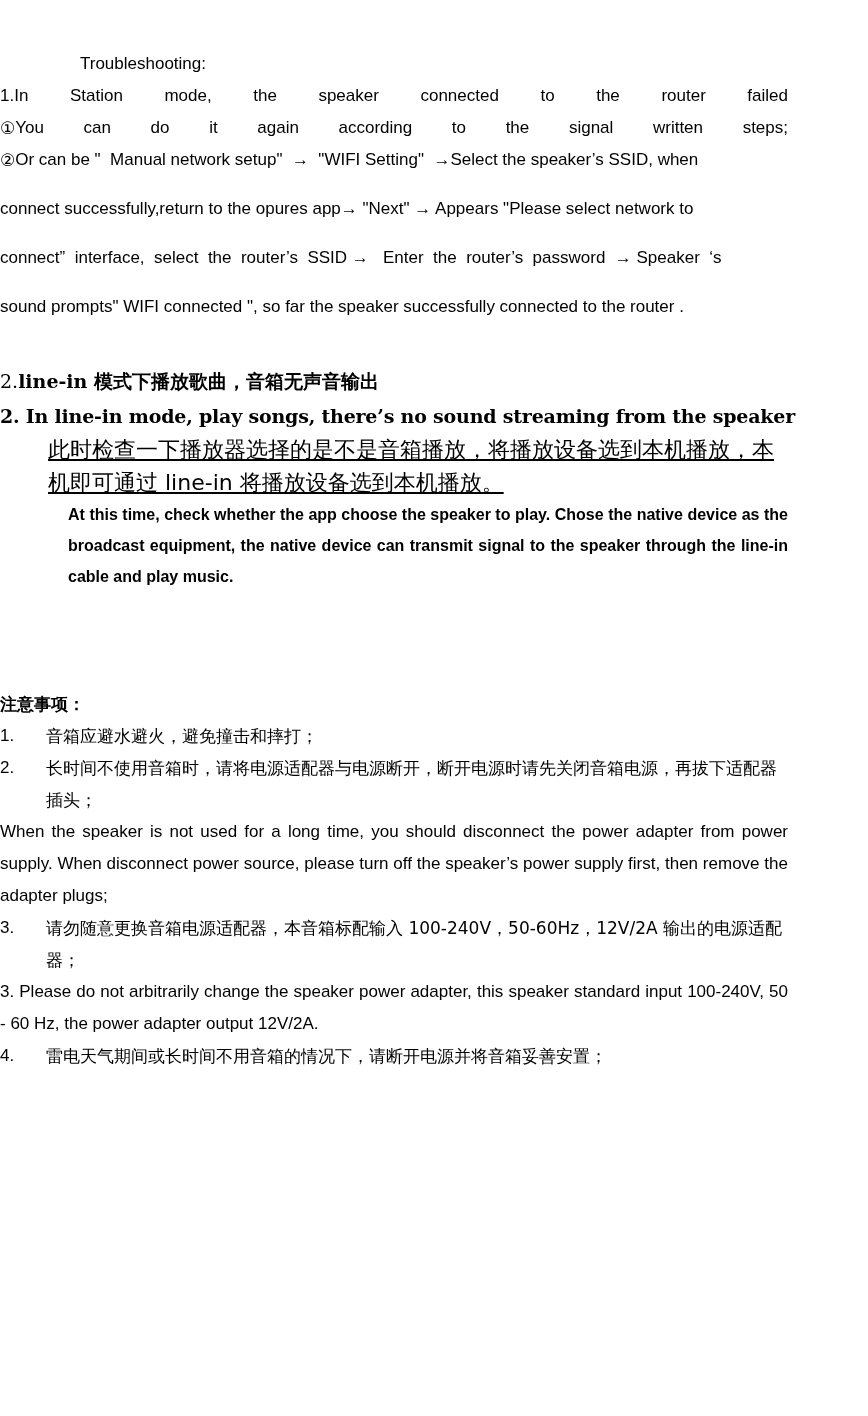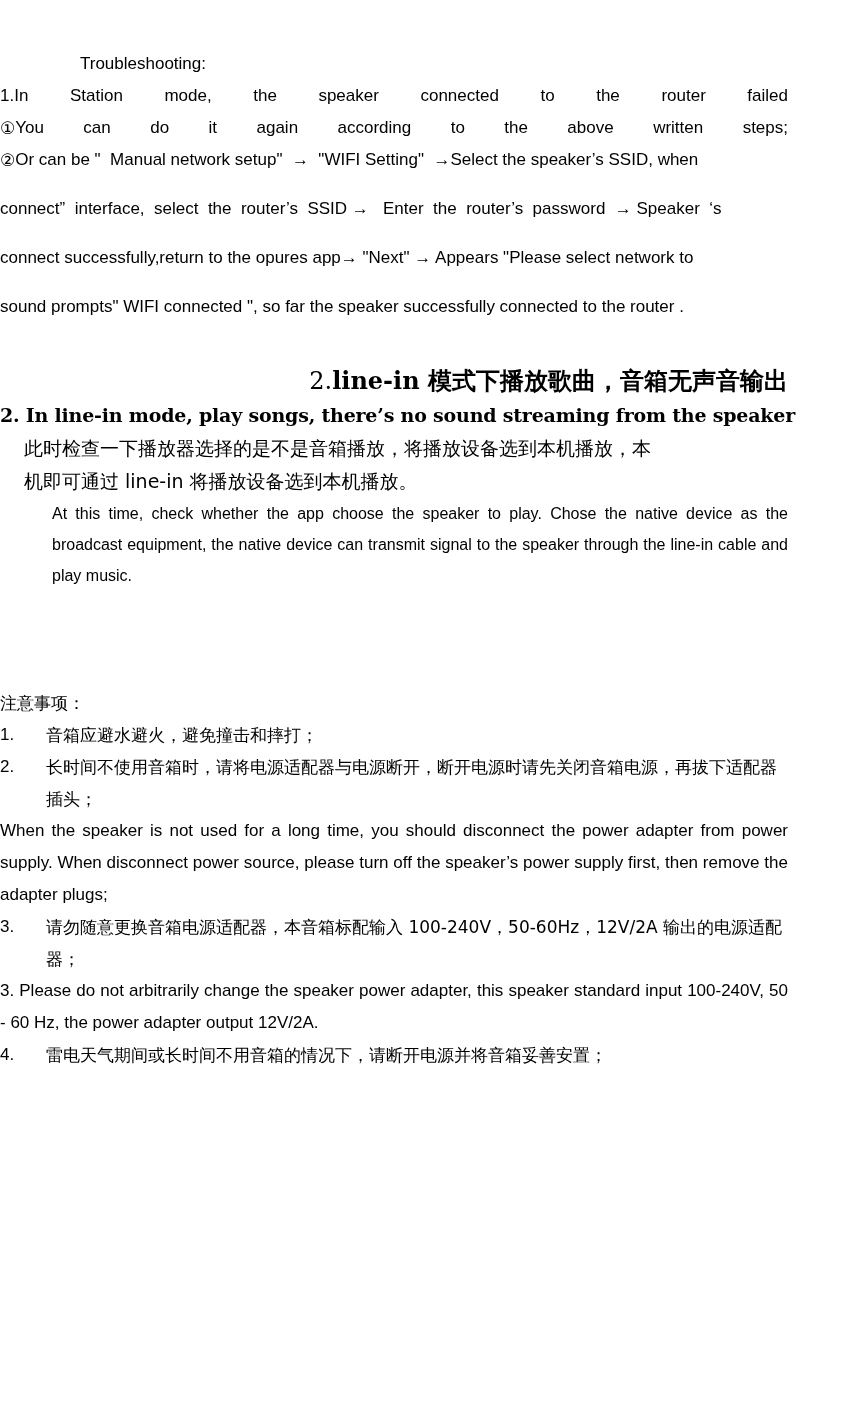--- a/index.html
+++ b/index.html
@@ -82,52 +82,53 @@
   .mono-s {
     font-family: "DejaVu Serif", "Liberation Serif", serif;
   }
   .mono-sb {
     font-family: "DejaVu Serif", "Liberation Serif", serif;
     font-weight: bold;
   }
 
   
   .sec2-cn {
-    font-size: 24px;
+    font-size: 19px;
     line-height: 34px;
     margin: 0;
     white-space: pre;
-    text-align: right;
   }
   .sec2-en {
     font-size: 19px;
     line-height: 34px;
     margin: 0;
     white-space: nowrap;
     letter-spacing: -0.2px;
   }
   .sec2-body-cn {
-    font-size: 19px;
+    font-size: 22px;
     line-height: 33px;
     margin: 0;
-    padding-left: 24px;
+    padding-left: 48px;
+    text-decoration: underline;
   }
   .sec2-body-en {
     font-size: 16px;
     line-height: 31px;
     margin: 0;
-    padding-left: 52px;
+    padding-left: 68px;
     text-align: justify;
+    font-weight: bold;
   }
 
   .note-head-cn {
     font-size: 17px;
     line-height: 32px;
     margin: 0;
-    font-weight: normal;
+    font-weight: bold;
   }
 
   .spacer-xl { height: 96px; }
   .spacer-md { height: 24px; }
 
   
   .bottom-wrap {
     position: absolute;
     left: 0;
     right: 0;
@@ -158,30 +159,30 @@
 
     <p class="ts-head">Troubleshooting:</p>
 
     <div class="row">
       <span class="mk">1.</span>
       <span class="bd just stretch1">In Station mode, the speaker connected to the router failed</span>
     </div>
 
     <div class="row">
       <span class="mk circnum">①</span>
-      <span class="bd just stretch2">You can do it again according to the above written steps;</span>
+      <span class="bd just stretch2">You can do it again according to the signal written steps;</span>
     </div>
 
     <div>
       <div class="row">
         <span class="mk circnum">②</span>
         <span class="bd ln">Or can be "  Manual network setup"  →  "WIFI Setting"  →Select the speaker’s SSID, when</span>
       </div>
+      <p class="ln">connect successfully,return to the opures app→ "Next" → Appears "Please select network to</p>
       <p class="ln">connect”  interface,  select  the  router’s  SSID →   Enter  the  router’s  password  → Speaker  ‘s</p>
-      <p class="ln">connect successfully,return to the opures app→ "Next" → Appears "Please select network to</p>
       <p class="ln">sound prompts" WIFI connected ", so far the speaker successfully connected to the router .</p>
     </div>
   </div>
 
   <div class="spacer-md"></div>
 
   <div>
     <p class="sec2-cn"><span class="mono-s">2.</span><span class="cjk-b" style="font-family:'DejaVu Serif',serif;">line-in 模式下播放歌曲，音箱无声音输出</span></p>
 
     <p class="sec2-en mono-sb">2. In line-in mode, play songs, there’s no sound streaming from the speaker</p>

